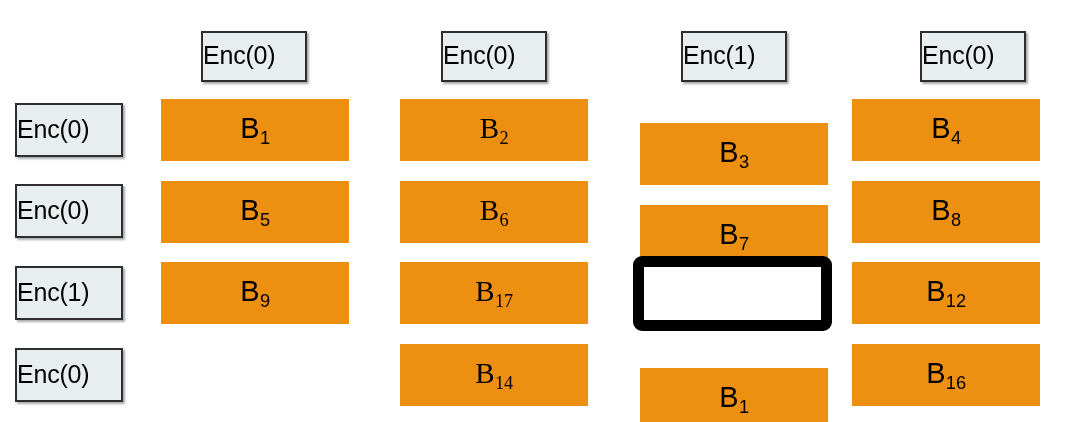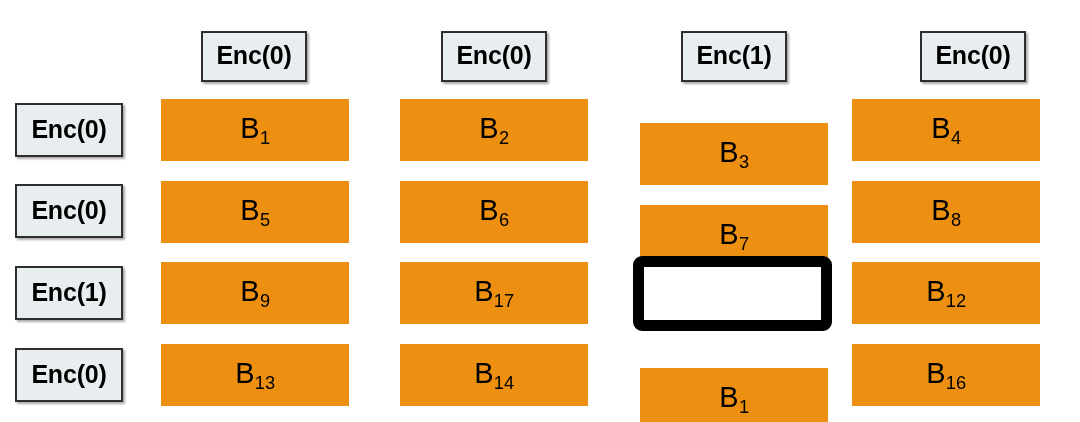--- a/index.html
+++ b/index.html
@@ -23,23 +23,22 @@
   }
 
   
   .enc-box {
     position: absolute;
     box-sizing: border-box;
     background: #E8EDEF;
     border: 2px solid #2E2E2E;
     display: flex;
     align-items: center;
-    justify-content: center;
+    justify-content: flex-start;
     box-shadow: 1.5px 1.5px 2px rgba(0,0,0,0.33);
-    font-weight: bold;
   }
   .enc-box .enc-text {
     font-size: 25px;
     line-height: 1;
     color: #000000;
     letter-spacing: -0.2px;
     white-space: nowrap;
     transform: translateY(-1px);
   }
 
@@ -78,21 +77,21 @@
   .block .blk-text sub {
     font-size: 0.63em;
     vertical-align: baseline;
     position: relative;
     top: 0.33em;
     left: 0.02em;
   }
 
   
   .col1 { left: 161px; }
-  .col2 { left: 400px; }
+  .col2 { left: 400px; font-family: Liberation Serif, serif; }
   .col3 { left: 640px; margin-top: 24px; }
   .col4 { left: 852px; }
 
   
   .row1 { top: 99px; }
   .row2 { top: 181px; }
   .row3 { top: 262px; }
   .row4 { top: 344px; }
 
   
@@ -168,23 +167,20 @@
   <div class="block col1 row3">
     <span class="blk-text">B<sub>9</sub></span>
   </div>
   <div class="block col2 row3">
     <span class="blk-text">B<sub>17</sub></span>
   </div>
   <div class="block col4 row3">
     <span class="blk-text">B<sub>12</sub></span>
   </div>
 
-  <div class="block col1 row4">
-    <span class="blk-text">B<sub>13</sub></span>
-  </div>
   <div class="block col2 row4">
     <span class="blk-text">B<sub>14</sub></span>
   </div>
   <div class="block col3 row4">
     <span class="blk-text">B<sub>1</sub></span>
   </div>
   <div class="block col4 row4">
     <span class="blk-text">B<sub>16</sub></span>
   </div>
 

